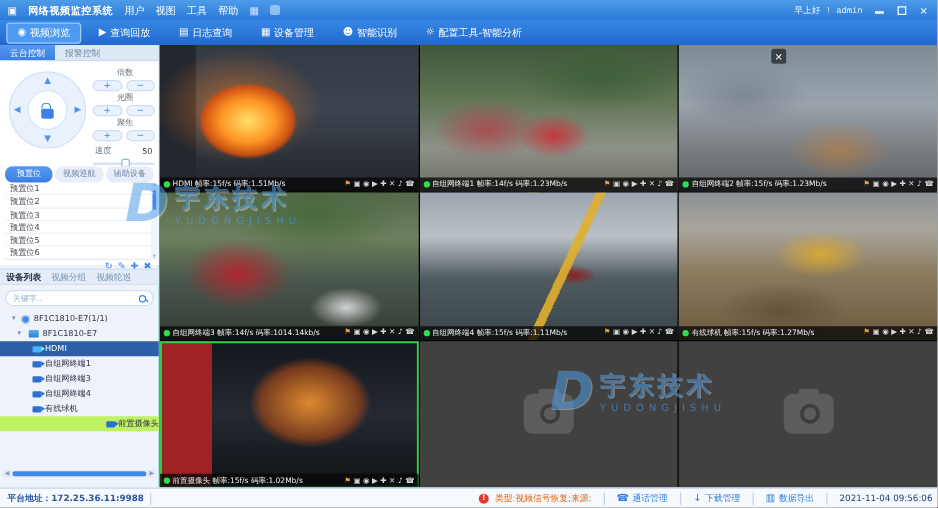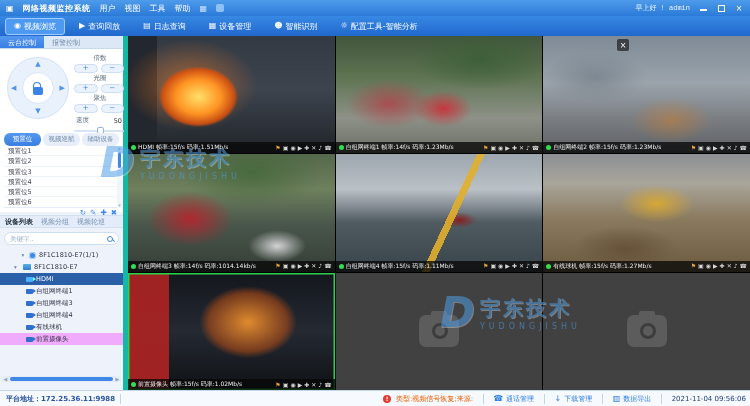--- a/index.html
+++ b/index.html
@@ -30,21 +30,21 @@
   .toolbar { position:absolute; top:16px; left:0; right:0; height:20px;
     background:linear-gradient(#3788e4,#2168cd); display:flex; align-items:center;
     gap:5px; padding:0 5px; }
   .tool-btn { display:flex; align-items:center; gap:3px; color:#fff; font-size:8px;
     padding:2px 8px; border-radius:3px; border:1px solid transparent; cursor:pointer; }
   .tool-btn.active { background:#4e9af0; border-color:#9ecbff; }
   .tool-icon { font-size:8px; line-height:1; }
 
   
   .sidebar { position:absolute; top:36px; left:0; width:128px; bottom:16px;
-    background:#eef3fb; border-right:5px solid #14b8a6; }
+    background:#eef3fb; border-right:1px solid #14b8a6; }
   .ptz-tabs { position:absolute; top:0; left:0; right:0; height:13px; display:flex;
     background:#dde8f6; border-bottom:1px solid #c9d8ec; }
   .ptz-tab { font-size:7px; padding:2px 8px; color:#6f88a8; cursor:pointer; }
   .ptz-tab.active { background:linear-gradient(#5598ee,#3a7fe2); color:#fff; }
 
   .ptz-card { position:absolute; top:13px; left:0; right:0; height:163px; background:#fff; }
 
   .ptz-pad { position:absolute; top:8px; left:7px; width:62px; height:62px; border-radius:50%;
     background:#e9f1fd; border:1px solid #d2e2f7; }
   .ptz-inner { position:absolute; top:14px; left:14px; width:32px; height:32px; border-radius:50%;
@@ -97,23 +97,23 @@
     font-family:inherit; background:transparent; }
   .search-input::placeholder { color:#9ab0cc; }
   .mag-icon { position:relative; width:6px; height:6px; border:1.2px solid #3f87e8; border-radius:50%; }
   .mag-icon::after { content:""; position:absolute; width:3px; height:1.2px; background:#3f87e8;
     transform:rotate(45deg); right:-2.5px; bottom:-0.5px; }
 
   .tree { position:absolute; top:213px; left:0; right:0; }
   .tree-row { height:12px; display:flex; align-items:center; gap:3px; font-size:6.5px; color:#334;
     cursor:pointer; white-space:nowrap; }
   .tree-row .tw { color:#6b87ab; font-size:5.5px; width:6px; }
-  .ind1 { padding-left:20px;text-align:center; } .ind2 { padding-left:14px; } .ind3 { padding-left:26px; }
+  .ind1 { padding-left:8px;text-align:center; } .ind2 { padding-left:14px; } .ind3 { padding-left:26px; }
   .tree-row.selected { background:#2b5fa7; color:#fff; }
-  .tree-row.hilite { background:#f0abfc; }
+  .tree-row.hilite { background:#bef264;justify-content:flex-end; }
   .globe-icon { width:7px; height:7px; border-radius:50%; background:#3f87e8;
     box-shadow:inset 0 0 0 1px #bcd8f8; }
   .dev-icon { width:8px; height:6px; background:linear-gradient(#57b0e8,#2f7fd2); border-radius:1px; }
   .cam-icon { position:relative; width:7px; height:5px; background:#2e6fd0; border-radius:1px; }
   .cam-icon::after { content:""; position:absolute; right:-3px; top:0.5px; border-left:3px solid #2e6fd0;
     border-top:2px solid transparent; border-bottom:2px solid transparent; }
   .tree-row.selected .cam-icon, .tree-row.selected .cam-icon::after { filter:brightness(1.6); }
 
   .h-scroll { position:absolute; bottom:8px; left:2px; right:2px; height:6px; background:#e4ecf6;
     border-radius:3px; display:flex; align-items:center; }

